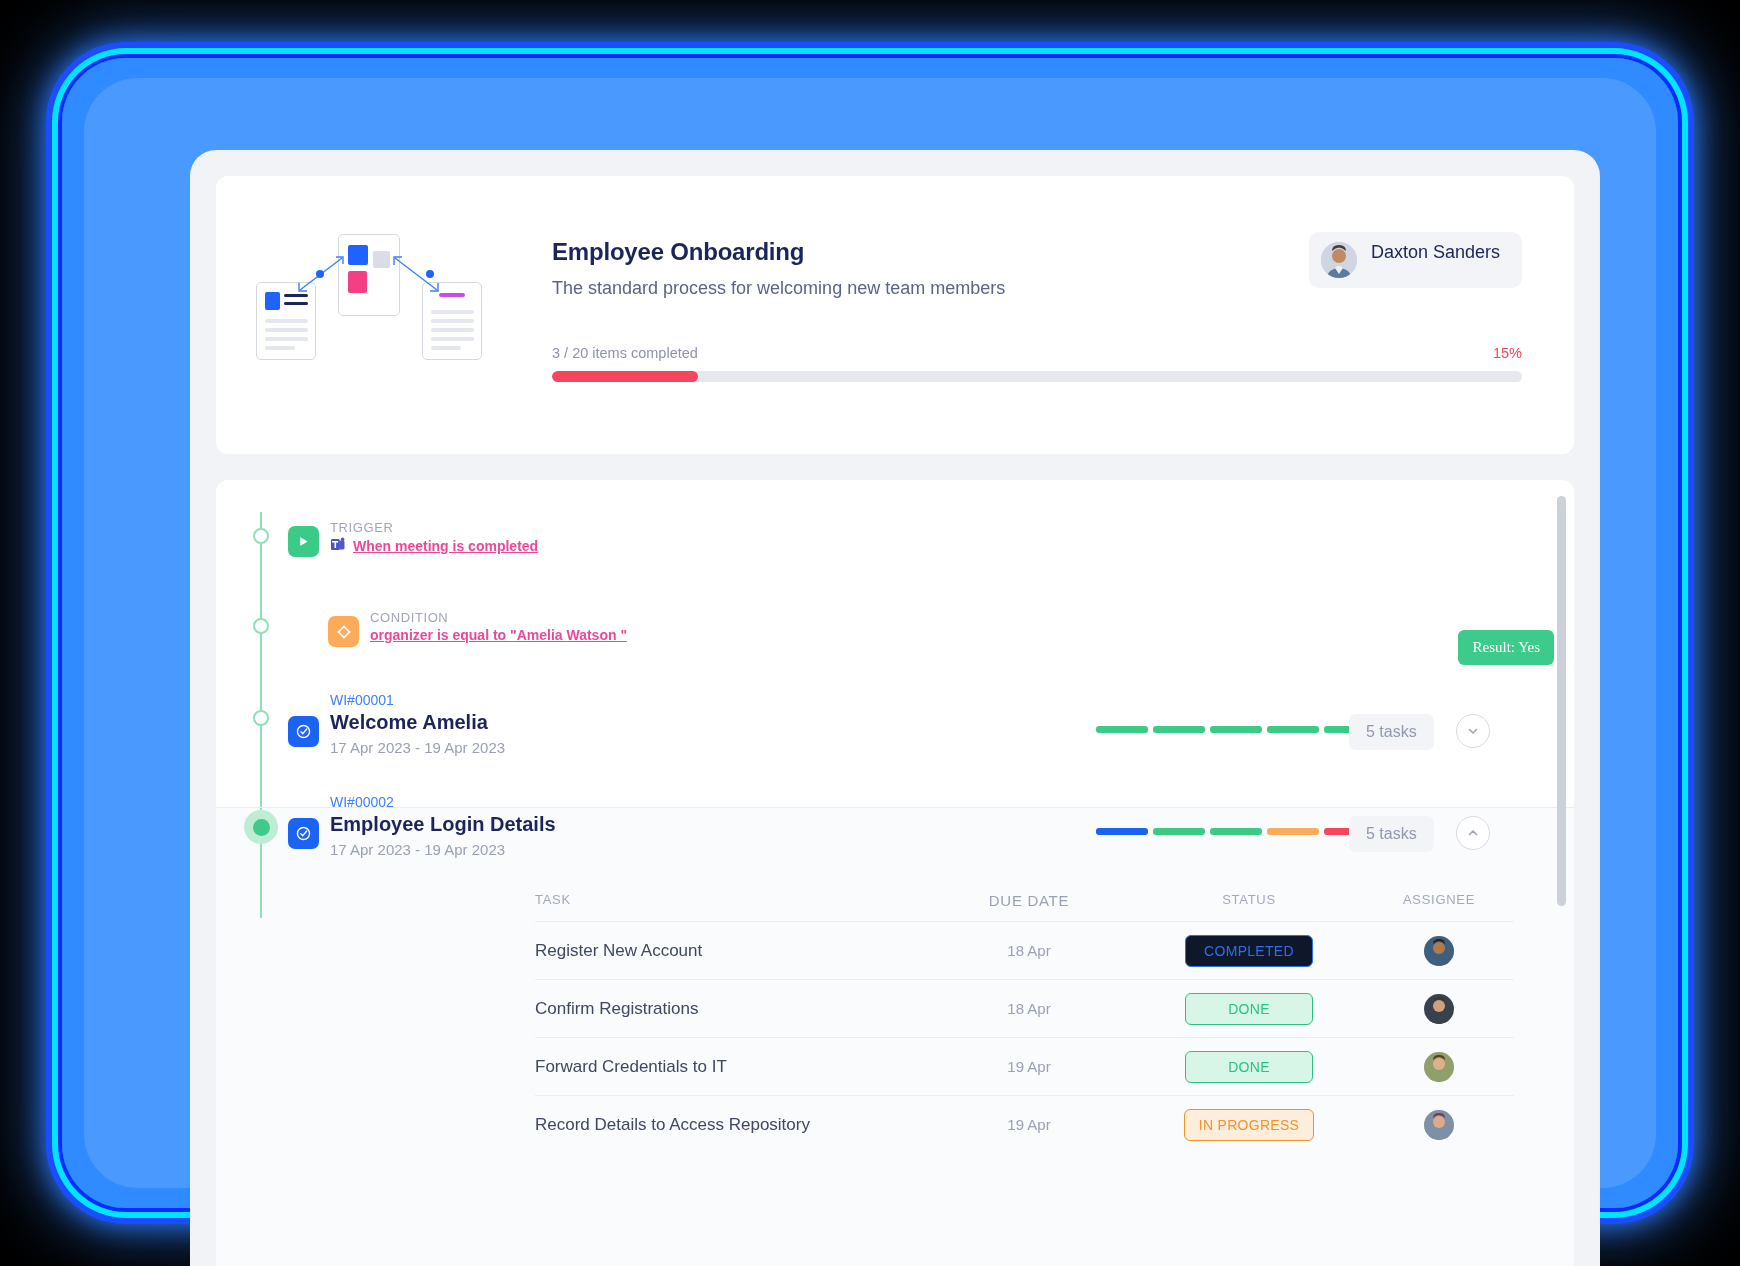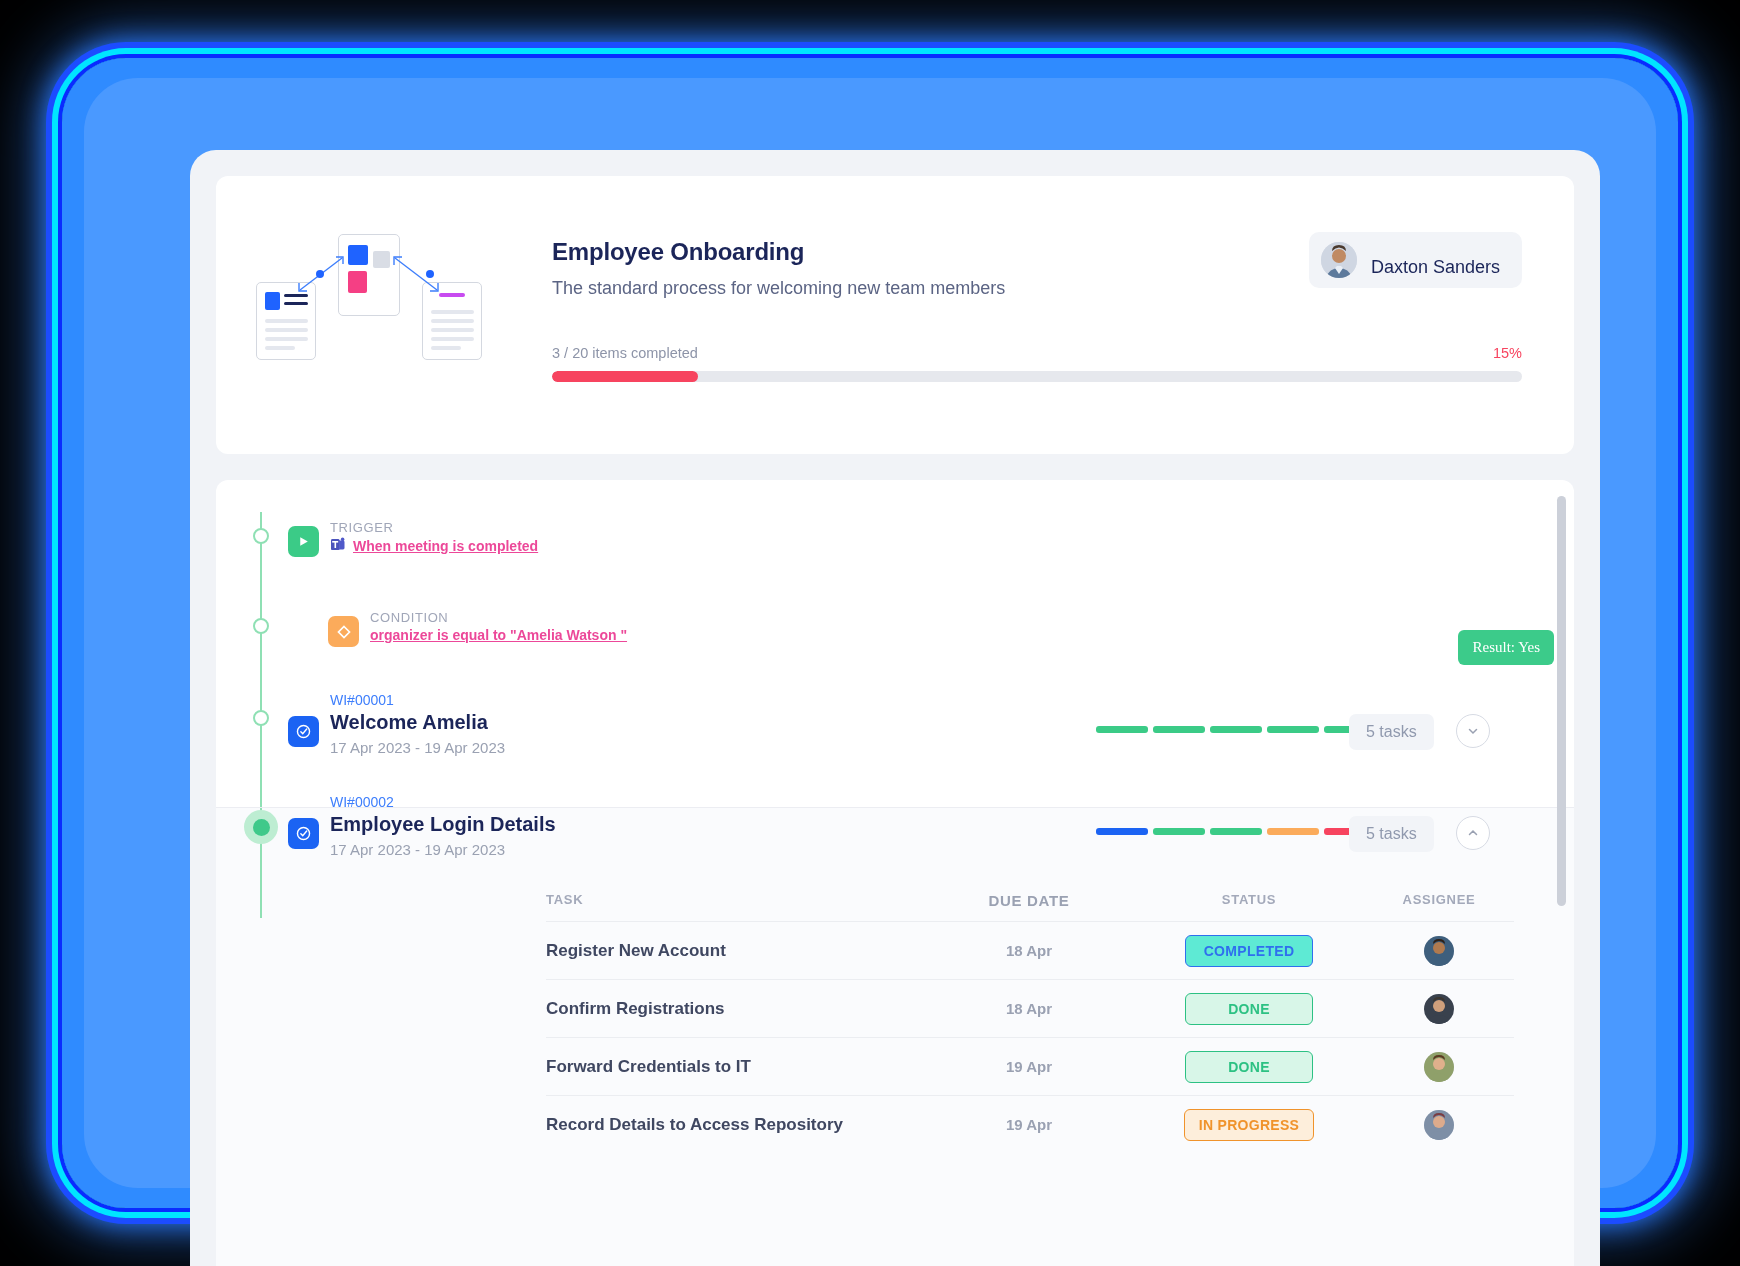--- a/index.html
+++ b/index.html
@@ -81,21 +81,21 @@
   .progress-pct { font-size: 14.5px; color: #f7445f; font-weight: 500; }
   .progress-track {
     margin-top: 10px; margin-right: 52px;
     height: 11px; background: #e6e8ed; border-radius: 6px; overflow: hidden;
   }
   .progress-fill { height: 100%; background: #f7445f; border-radius: 6px; }
 
   
   .user-chip {
     position: absolute; right: 52px; top: 56px;
-    display: flex; align-items: flex-end; gap: 14px;
+    display: flex; align-items: flex-start; gap: 14px;
     background: #f2f4f8; border-radius: 10px;
     padding: 10px 22px 10px 12px;
   }
   .chip-name { font-size: 18px; color: #1b2559; }
   .avatar {
     width: 36px; height: 36px; border-radius: 50%;
     overflow: hidden; flex: none; position: relative;
     background: #d9dee8;
   }
   .avatar svg { display:block; width: 100%; height: 100%; }
@@ -168,34 +168,34 @@
     font-size: 16px; padding: 9px 17px; border-radius: 7px;
   }
   .chev {
     position: absolute; width: 34px; height: 34px; border-radius: 50%;
     border: 1.4px solid #d7dbe4; background: #fff;
     display:flex; align-items:center; justify-content:center; color: #9aa1b2;
   }
   .row-sep { position:absolute; left: 0; width: 100%; height: 1px; background: #ecedf2; }
 
   
-  .tt { position: absolute; left: 330px; right: 60px; font-weight: bold; }
+  .tt { position: absolute; left: 319px; right: 60px; }
   .tt-head { display: flex; font-size: 13px; color: #a3a9ba; letter-spacing: .7px; padding-bottom: 12px; }
   .tt-row { display: flex; align-items: center; height: 58px; border-top: 1px solid #ebedf1; }
   .c-task { flex: 1; font-size: 17px; color: #3f4761; }
   .c-due  { width: 210px; text-align: center; font-size: 15px; color: #9aa1b2; }
   .c-stat { width: 230px; display: flex; justify-content: center; }
   .c-asg  { width: 150px; display: flex; justify-content: center; }
   .tt-head .c-task { font-size: 13px; color: #a3a9ba; }
 
   .pill {
     font-size: 14px; padding: 7px 14px; border-radius: 6px;
     border: 1.4px solid; min-width: 128px; text-align: center; letter-spacing: .3px;
   }
-  .pill-completed { color: #2f6fee; border-color: #2f6fee; background: #5eead4; }
+  .pill-completed { color: #2f6fee; border-color: #2f6fee; background: #0f172a; }
   .pill-done      { color: #2cc183; border-color: #2cc183; background: #d8f6e8; }
   .pill-progress  { color: #f0932b; border-color: #f0932b; background: #fdeedb; }
   .av-sm { width: 30px; height: 30px; border-radius: 50%; overflow: hidden; background: #d9dee8; }
   .av-sm svg { display:block; width: 100%; height: 100%; }
 </style>
 </head>
 <body>
 
 <div id="glow-frame"></div>
 <div id="glow-inner"></div>

